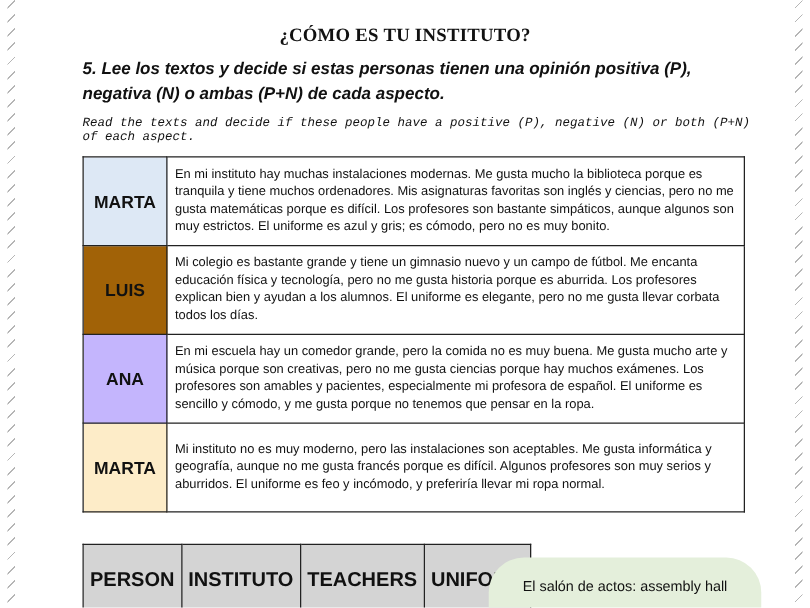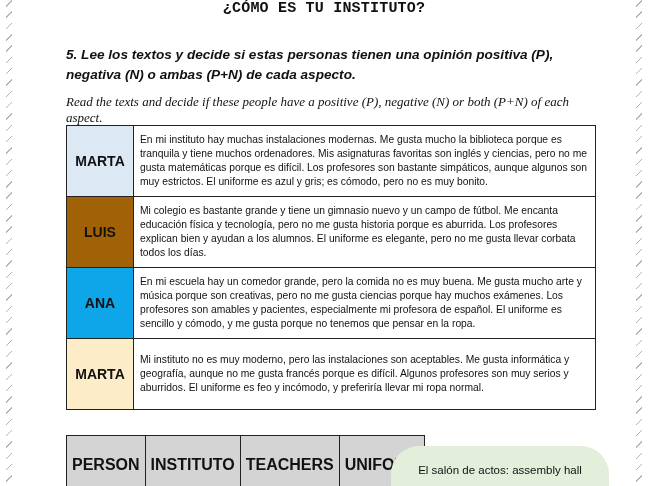--- a/index.html
+++ b/index.html
@@ -7,30 +7,30 @@
       width: 648px; height: 486px; overflow: hidden; background: #ffffff;
       font-family: "DejaVu Sans", sans-serif; color: #111; position: relative;
     }
     .edge {
       position: absolute; top: 0; width: 6px; height: 486px;
       background-image: repeating-linear-gradient(135deg, transparent 0 4px, #b5b5b5 4px 5px, transparent 5px 8px);
     }
     .edge.left { left: 6px; }
     .edge.right { right: 6px; }
     .title {
-      position: absolute; top: 0; left: 0; width: 648px; text-align: center;
-      font-family: Liberation Mono, monospace; font-weight: bold; font-size: 15px; letter-spacing: 0.2px;
+      position: absolute; top: 21px; left: 0; width: 648px; text-align: center;
+      font-family: Liberation Serif, serif; font-weight: bold; font-size: 15px; letter-spacing: 0.2px;
     }
     .instr {
       position: absolute; top: 45px; left: 66px; width: 530px;
       font-family: "Liberation Sans", sans-serif; font-weight: bold; font-style: italic; font-size: 13.6px; line-height: 20px;
     }
     .sub {
       position: absolute; top: 94px; left: 66px; width: 540px;
-      font-family: Liberation Serif, serif; font-style: italic; font-size: 13px;
+      font-family: Liberation Mono, monospace; font-style: italic; font-size: 10px;
     }
     table.texts {
       position: absolute; top: 125px; left: 66px; width: 530px;
       border-collapse: collapse; font-family: "Liberation Sans", sans-serif;
     }
     table.texts td { border: 1px solid #222; padding: 0; }
     table.texts td.name {
       width: 66px; text-align: center; font-weight: bold; font-size: 14px;
     }
     table.texts td.text {
@@ -67,21 +67,21 @@
   <tbody>
       <tr>
     <td class="name" style="background:#dde8f5">MARTA</td>
     <td class="text">En mi instituto hay muchas instalaciones modernas. Me gusta mucho la biblioteca porque es tranquila y tiene muchos ordenadores. Mis asignaturas favoritas son inglés y ciencias, pero no me gusta matemáticas porque es difícil. Los profesores son bastante simpáticos, aunque algunos son muy estrictos. El uniforme es azul y gris; es cómodo, pero no es muy bonito.</td>
   </tr>
   <tr>
     <td class="name" style="background:#a16207">LUIS</td>
     <td class="text">Mi colegio es bastante grande y tiene un gimnasio nuevo y un campo de fútbol. Me encanta educación física y tecnología, pero no me gusta historia porque es aburrida. Los profesores explican bien y ayudan a los alumnos. El uniforme es elegante, pero no me gusta llevar corbata todos los días.</td>
   </tr>
   <tr>
-    <td class="name" style="background:#0ea5e9">ANA</td>
+    <td class="name" style="background:#c4b5fd">ANA</td>
     <td class="text">En mi escuela hay un comedor grande, pero la comida no es muy buena. Me gusta mucho arte y música porque son creativas, pero no me gusta ciencias porque hay muchos exámenes. Los profesores son amables y pacientes, especialmente mi profesora de español. El uniforme es sencillo y cómodo, y me gusta porque no tenemos que pensar en la ropa.</td>
   </tr>
   <tr>
     <td class="name" style="background:#fdecc8">MARTA</td>
     <td class="text">Mi instituto no es muy moderno, pero las instalaciones son aceptables. Me gusta informática y geografía, aunque no me gusta francés porque es difícil. Algunos profesores son muy serios y aburridos. El uniforme es feo y incómodo, y preferiría llevar mi ropa normal.</td>
   </tr>
 </tbody>
   </table>
 
 <table class="grid">

